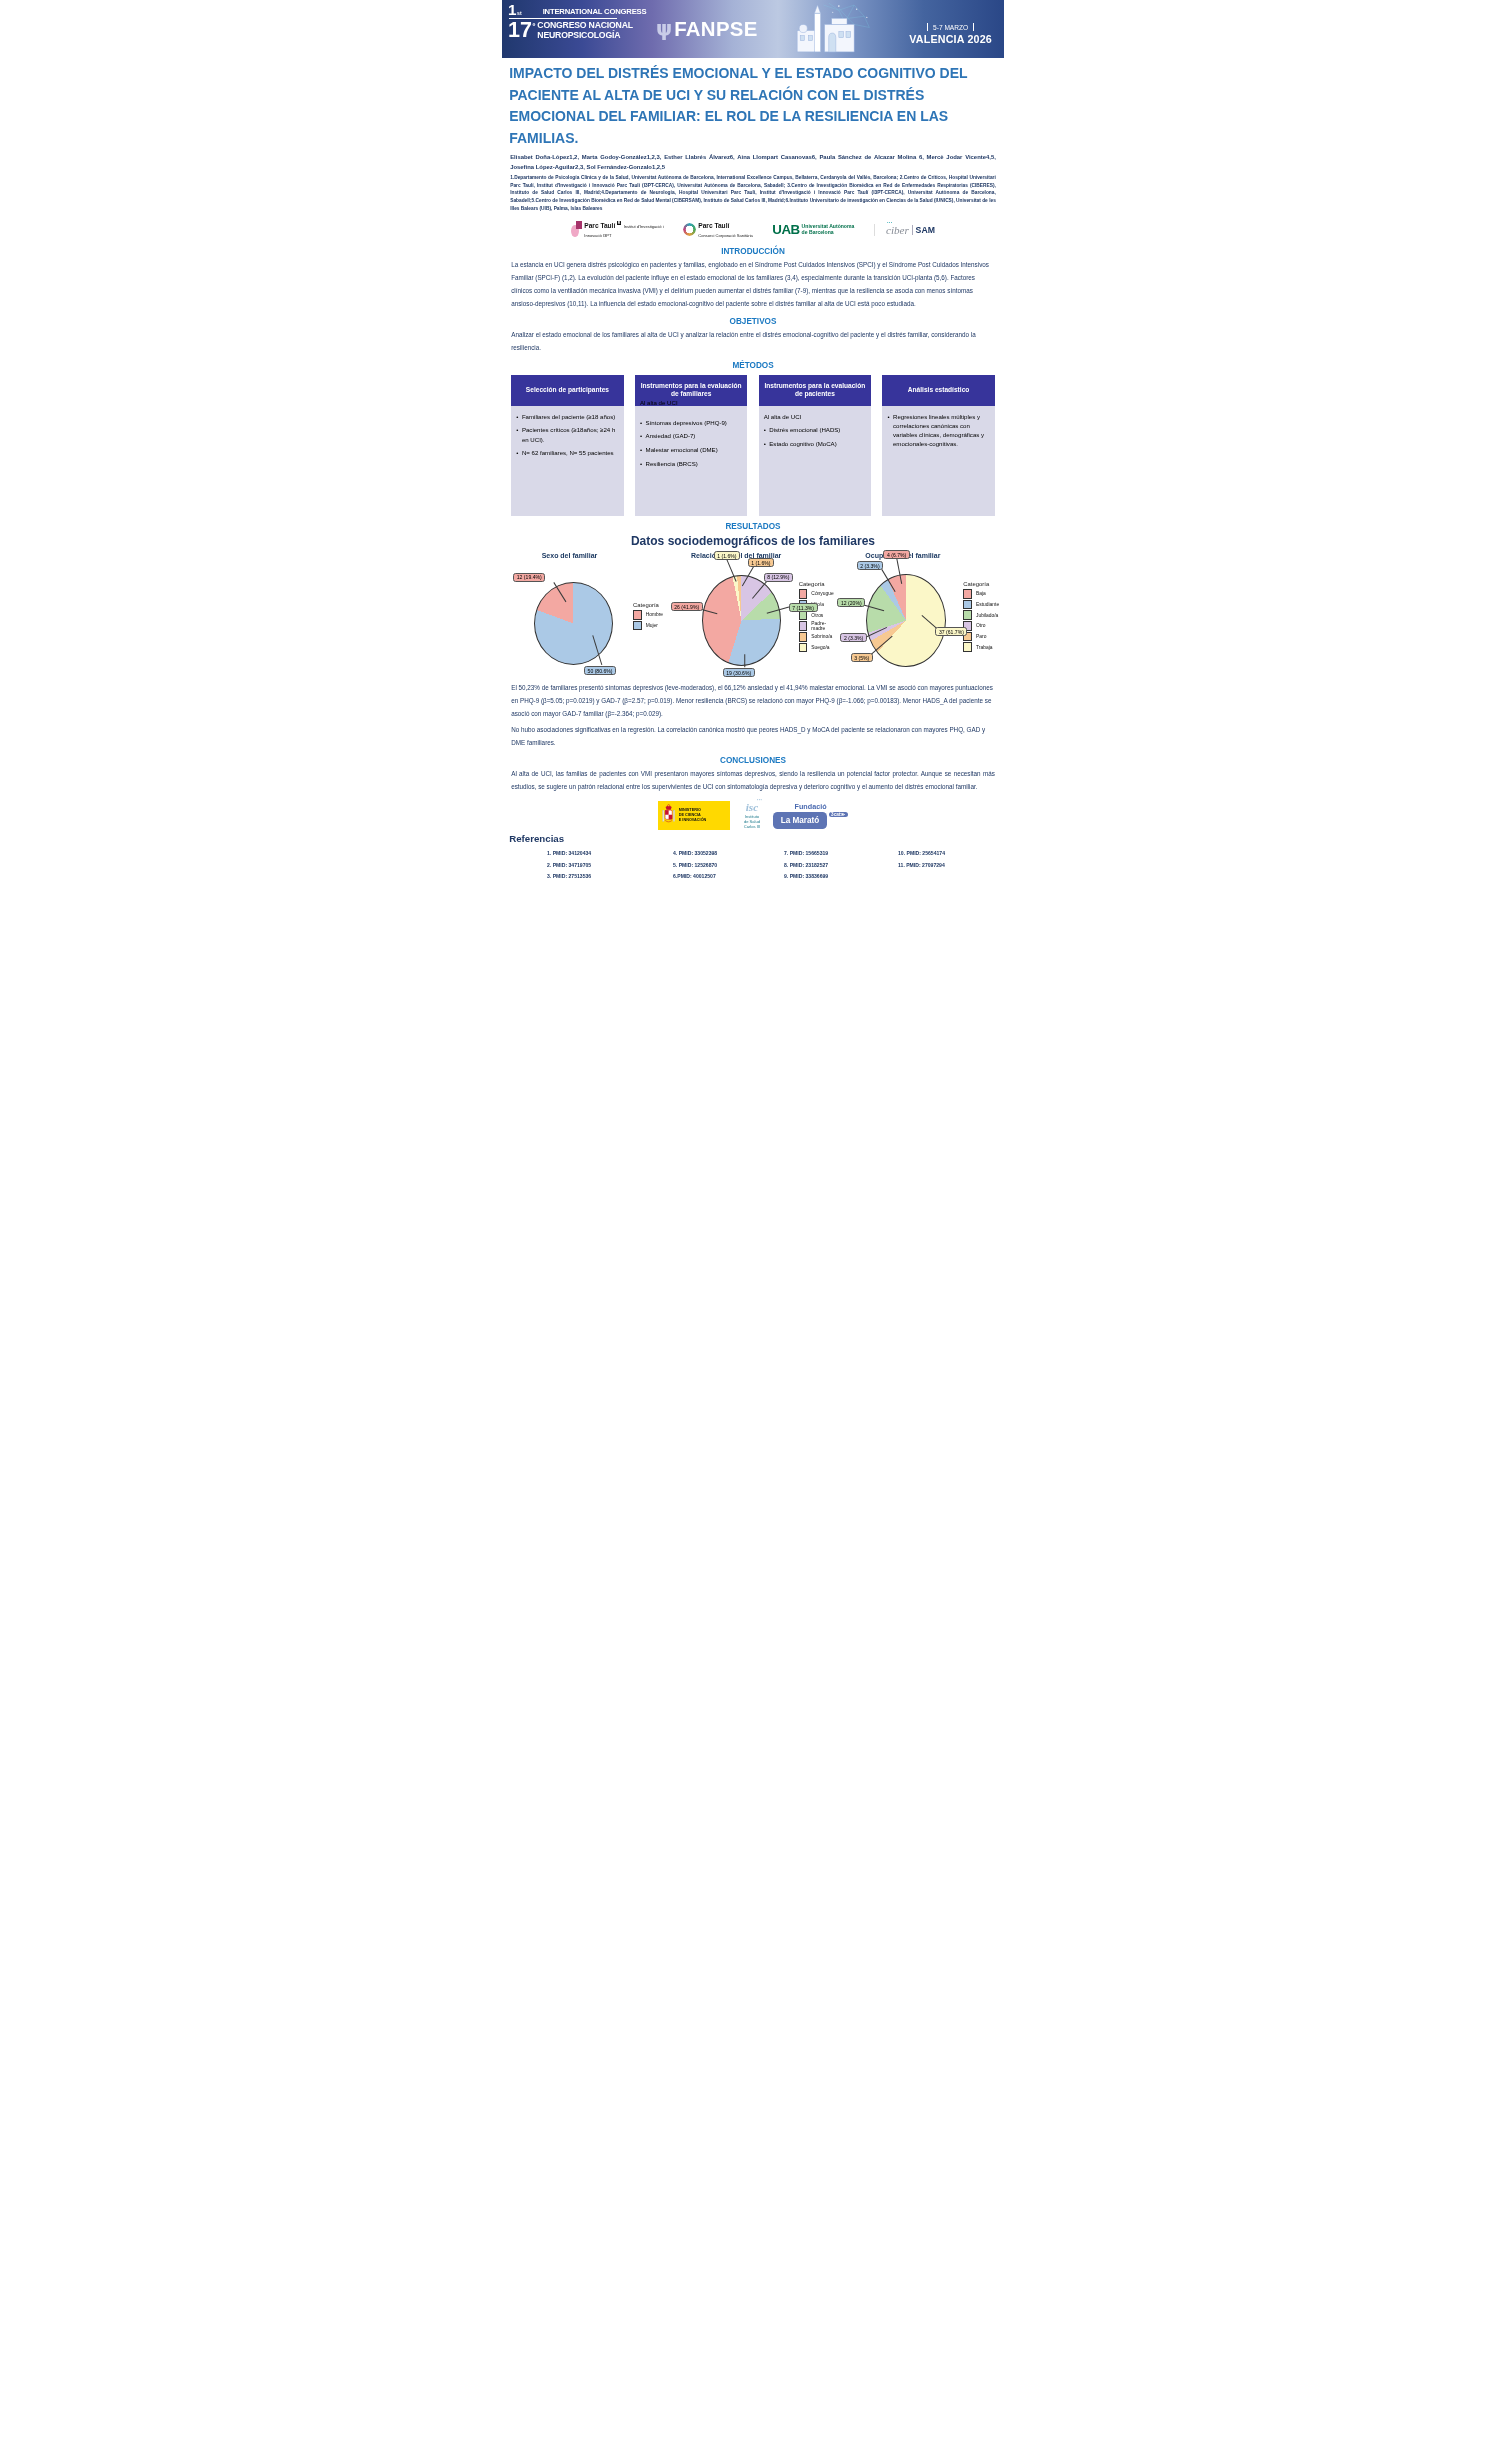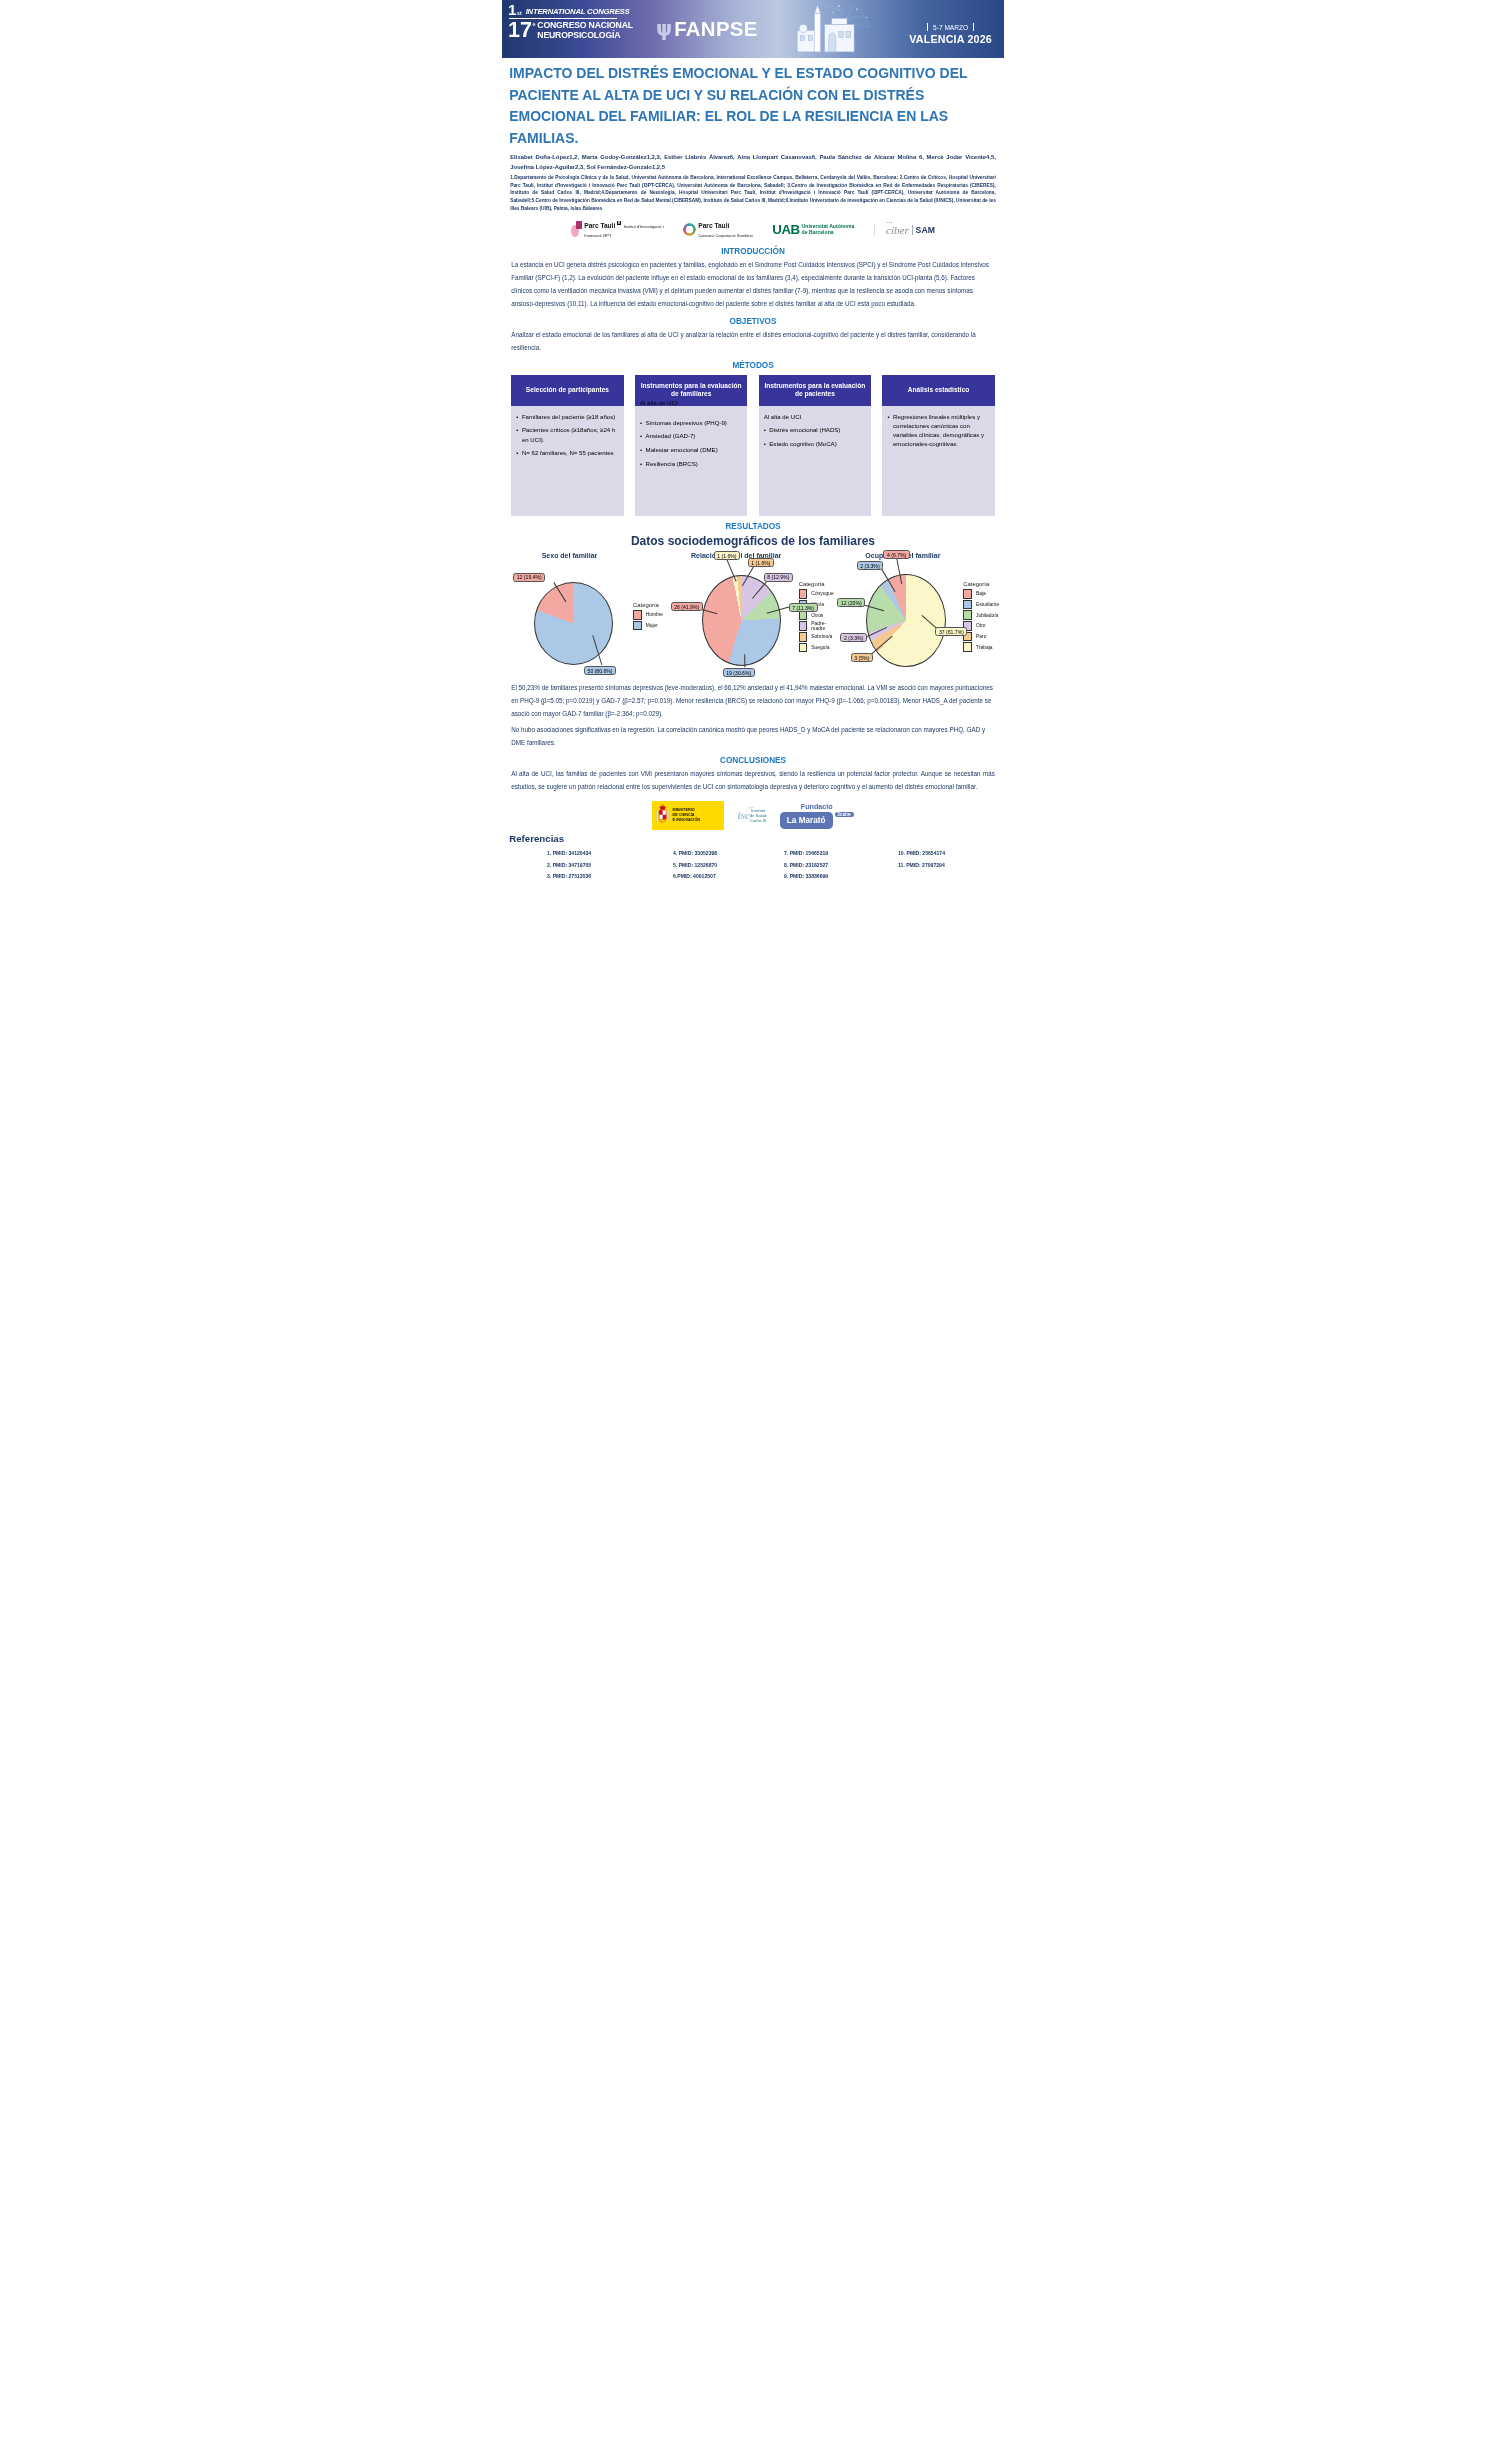--- a/index.html
+++ b/index.html
@@ -5,21 +5,21 @@
   html,body{margin:0;padding:0;background:#fff;}
   .poster{width:502px;margin:0 auto;background:#fff;font-family:"Liberation Sans",sans-serif;position:relative;padding-bottom:5.1px;}
 
   
   .banner{position:relative;height:58px;overflow:hidden;
     background:linear-gradient(90deg,#20386e 0%,#3b4a95 16%,#6f6cae 30%,#a5b2d6 46%,#bcc9e2 55%,#8099c8 68%,#44649f 84%,#2a4787 100%);}
   .b-left{position:absolute;left:6.1px;top:2.6px;color:#fff;}
   .b-row1{display:flex;align-items:flex-end;}
   .b-num1{font-size:15.3px;font-weight:bold;line-height:.85;}
   .b-sup1{font-size:5.1px;font-weight:bold;margin-left:0.5px;}
-  .b-t1{font-size:7.7px;font-weight:bold;letter-spacing:-0.2px;margin-left:4px;font-style:italic;}
+  .b-t1{font-size:7.7px;font-weight:bold;letter-spacing:-0.2px;margin-left:21px;}
   .b-div{width:108px;height:1px;background:#fff;margin:2px 0 2.6px 1px;}
   .b-row2{display:flex;align-items:flex-start;}
   .b-num2{font-size:21.5px;font-weight:bold;line-height:.9;}
   .b-sup2{font-size:7.7px;font-weight:bold;margin:1px 2px 0 0.5px;}
   .b-t2{font-size:8.7px;font-weight:bold;line-height:1.1;letter-spacing:-0.2px;}
   .b-brand{position:absolute;left:154px;top:17.4px;display:flex;align-items:center;}
   .psi-char{font-size:20.4px;color:#c9cce8;font-weight:bold;margin-right:2px;font-family:"DejaVu Sans",sans-serif;}
   .brand-txt{font-size:20.4px;font-weight:bold;color:#fff;letter-spacing:0.3px;}
   .b-castle{position:absolute;left:286px;top:2px;}
   .b-right{position:absolute;right:12px;top:22.5px;text-align:center;color:#fff;}
@@ -77,21 +77,21 @@
   .legend-title{font-size:5.9px;color:#222;margin-bottom:2px;}
   .leg-item{display:flex;align-items:center;margin-bottom:1px;}
   .leg-swatch{width:6.6px;height:7.7px;border:0.5px solid #333;margin-right:4.1px;flex:0 0 auto;}
   .leg-label{font-size:4.9px;color:#111;}
 
   
   .bottom{position:relative;margin-top:4.1px;height:44px;}
   .funding{display:flex;justify-content:center;align-items:center;gap:13.3px;padding-top:3.1px;}
   .ministerio{background:#ffd900;width:67px;height:29px;display:flex;align-items:center;gap:2.6px;padding:0 2.6px;}
   .min-text{font-size:3.8px;color:#111;line-height:1.3;font-weight:bold;}
-  .isciii{display:flex;flex-direction:row;align-items:center;}
+  .isciii{display:flex;flex-direction:column;align-items:center;}
   .isc-glyph{font-family:"Liberation Serif",serif;font-style:italic;font-weight:bold;font-size:11.2px;color:#9fc0da;position:relative;line-height:1;}
   .isc-glyph::after{content:"•••";position:absolute;top:-2.6px;right:-4.1px;font-size:3.6px;color:#9fc0da;letter-spacing:0.5px;}
   .isc-text{font-size:4.1px;color:#1d7a8c;text-align:center;line-height:1.25;margin-top:1px;}
   .marato{display:flex;flex-direction:column;align-items:center;}
   .marato-top{color:#4a6ab0;font-weight:bold;font-size:7.2px;}
   .marato-row{display:flex;gap:2px;align-items:flex-start;margin-top:1px;}
   .marato-main{background:#5d74b4;color:#fff;font-weight:bold;font-size:8.2px;padding:3.6px 7.2px;border-radius:4.6px;}
   .marato-side{background:#5d74b4;color:#fff;font-size:4.6px;font-weight:bold;border-radius:3.6px;display:flex;align-items:center;padding:0 2.6px;}
   .refs-h{position:absolute;left:7.2px;bottom:-2px;color:#1f3864;font-size:9.7px;font-weight:bold;margin:0;}
   .refs-row{display:flex;padding-left:45px;margin-top:8.2px;}

